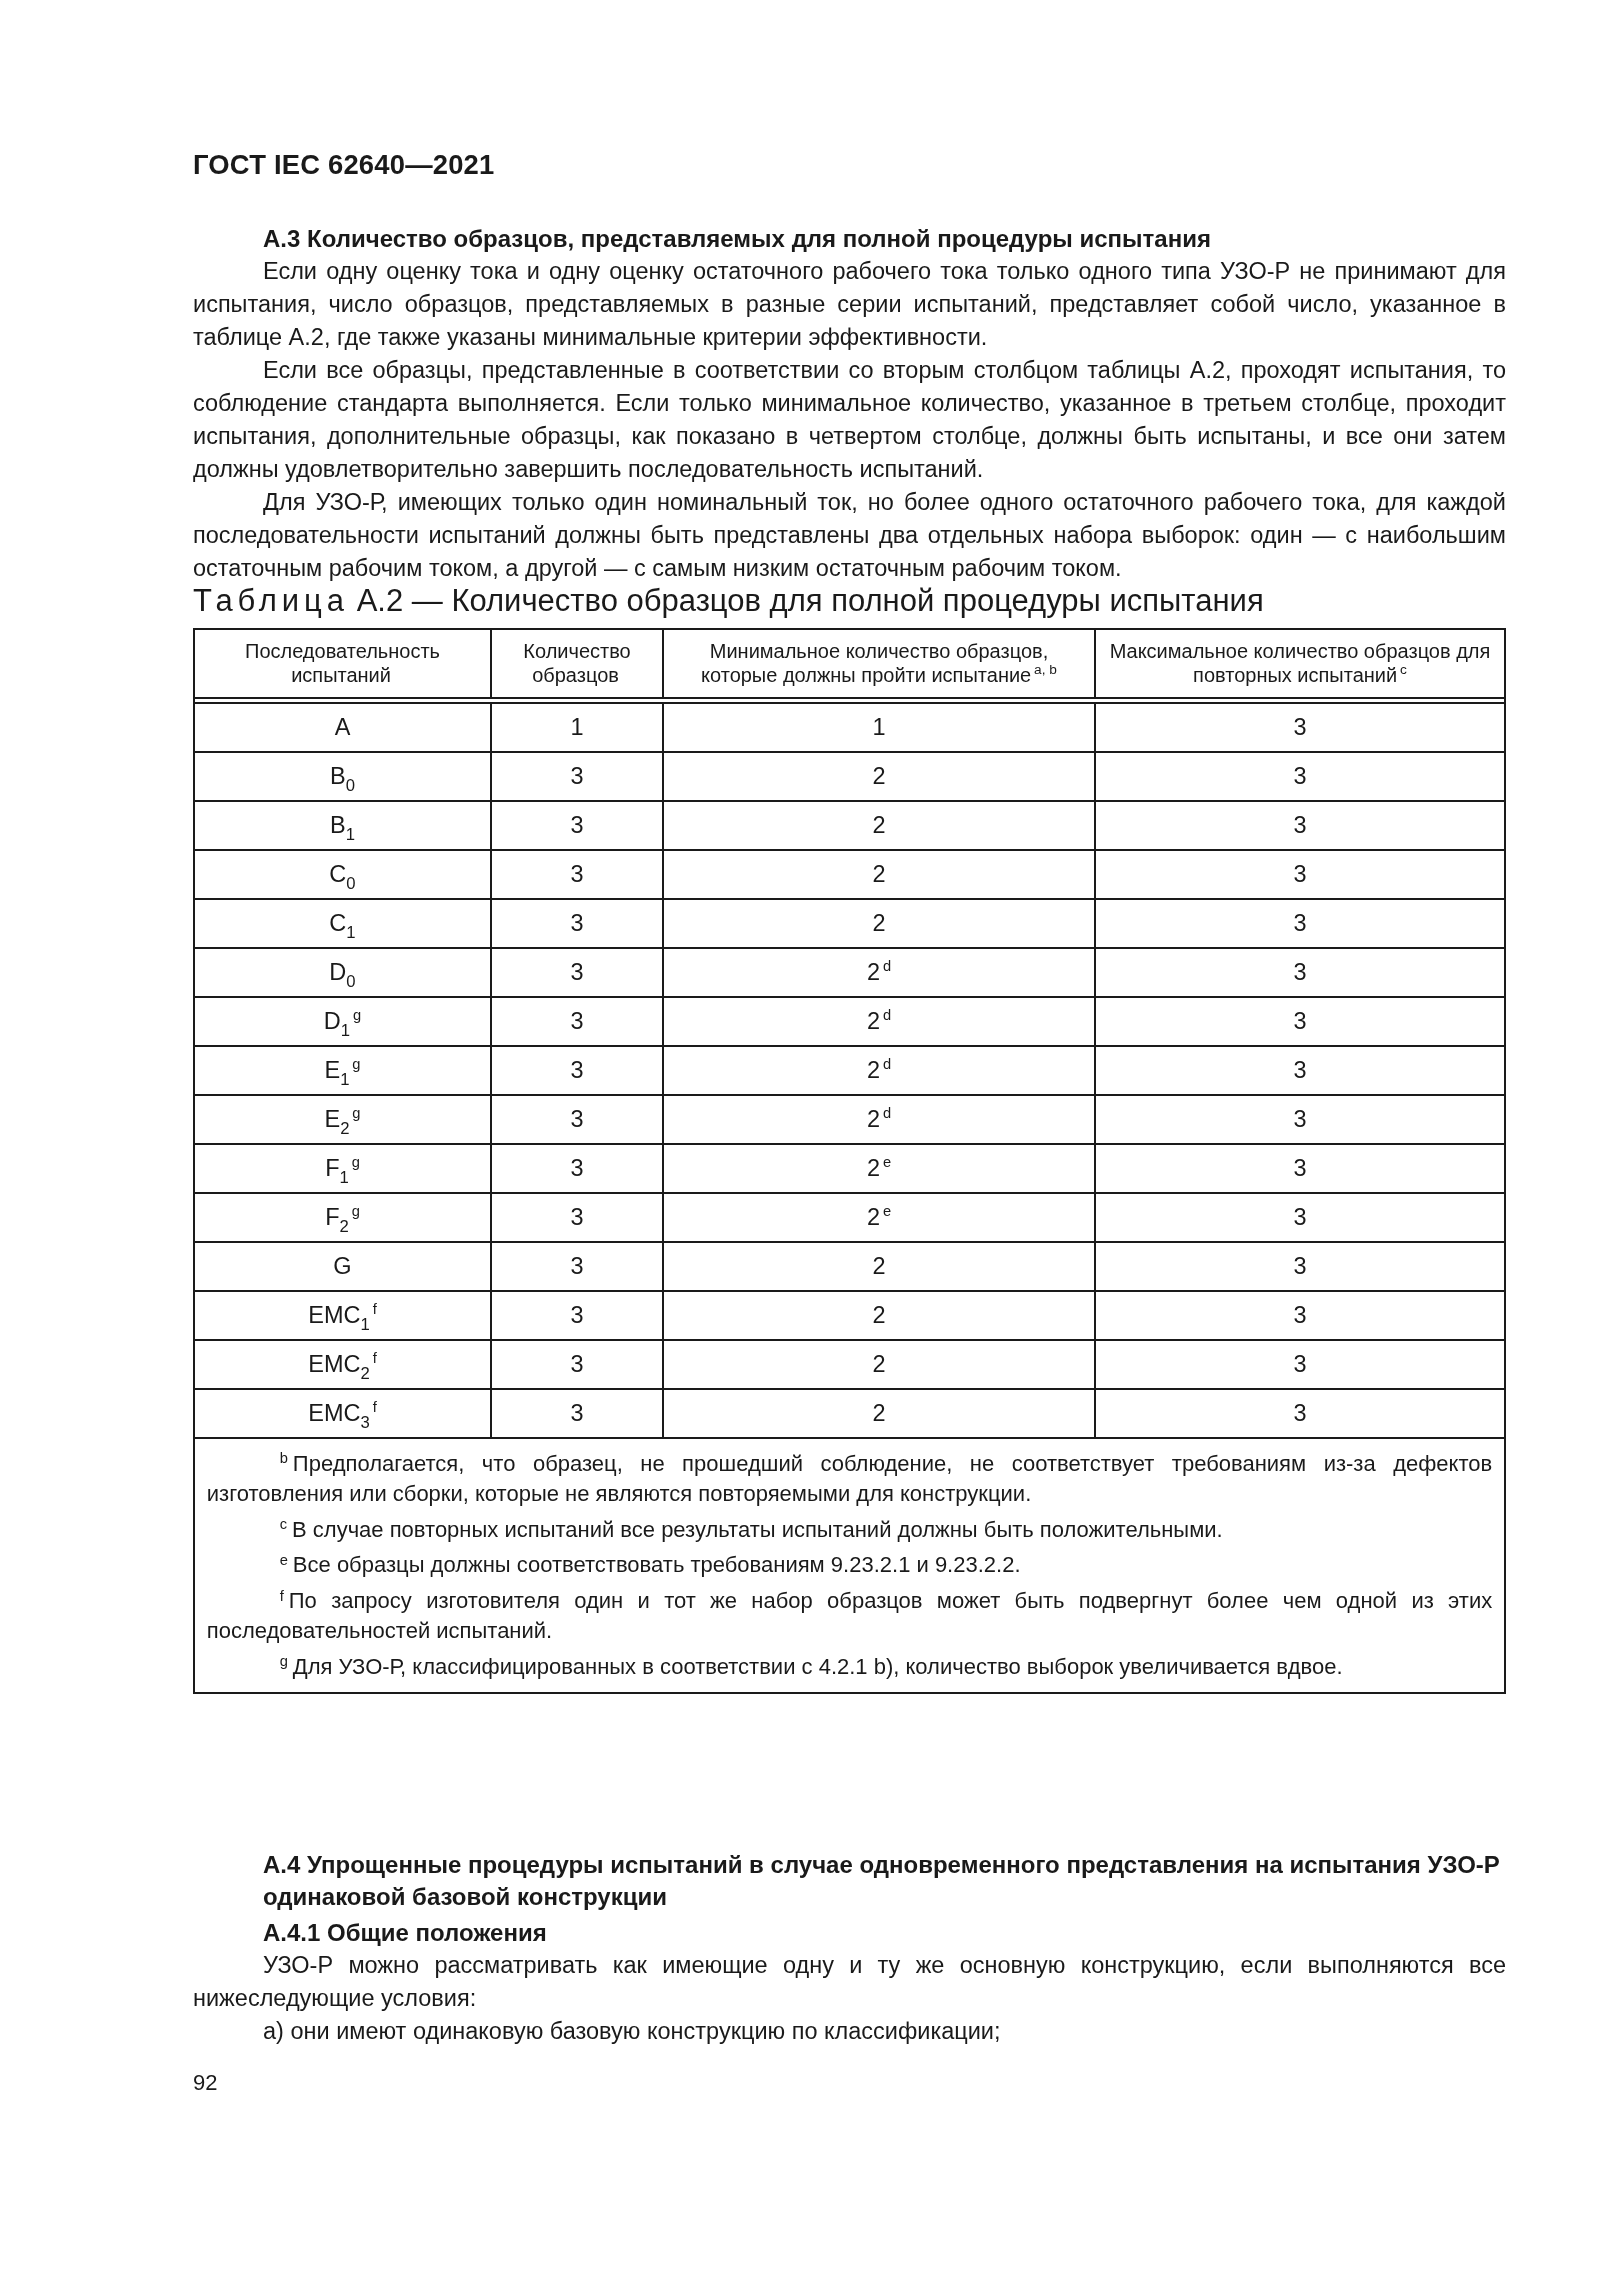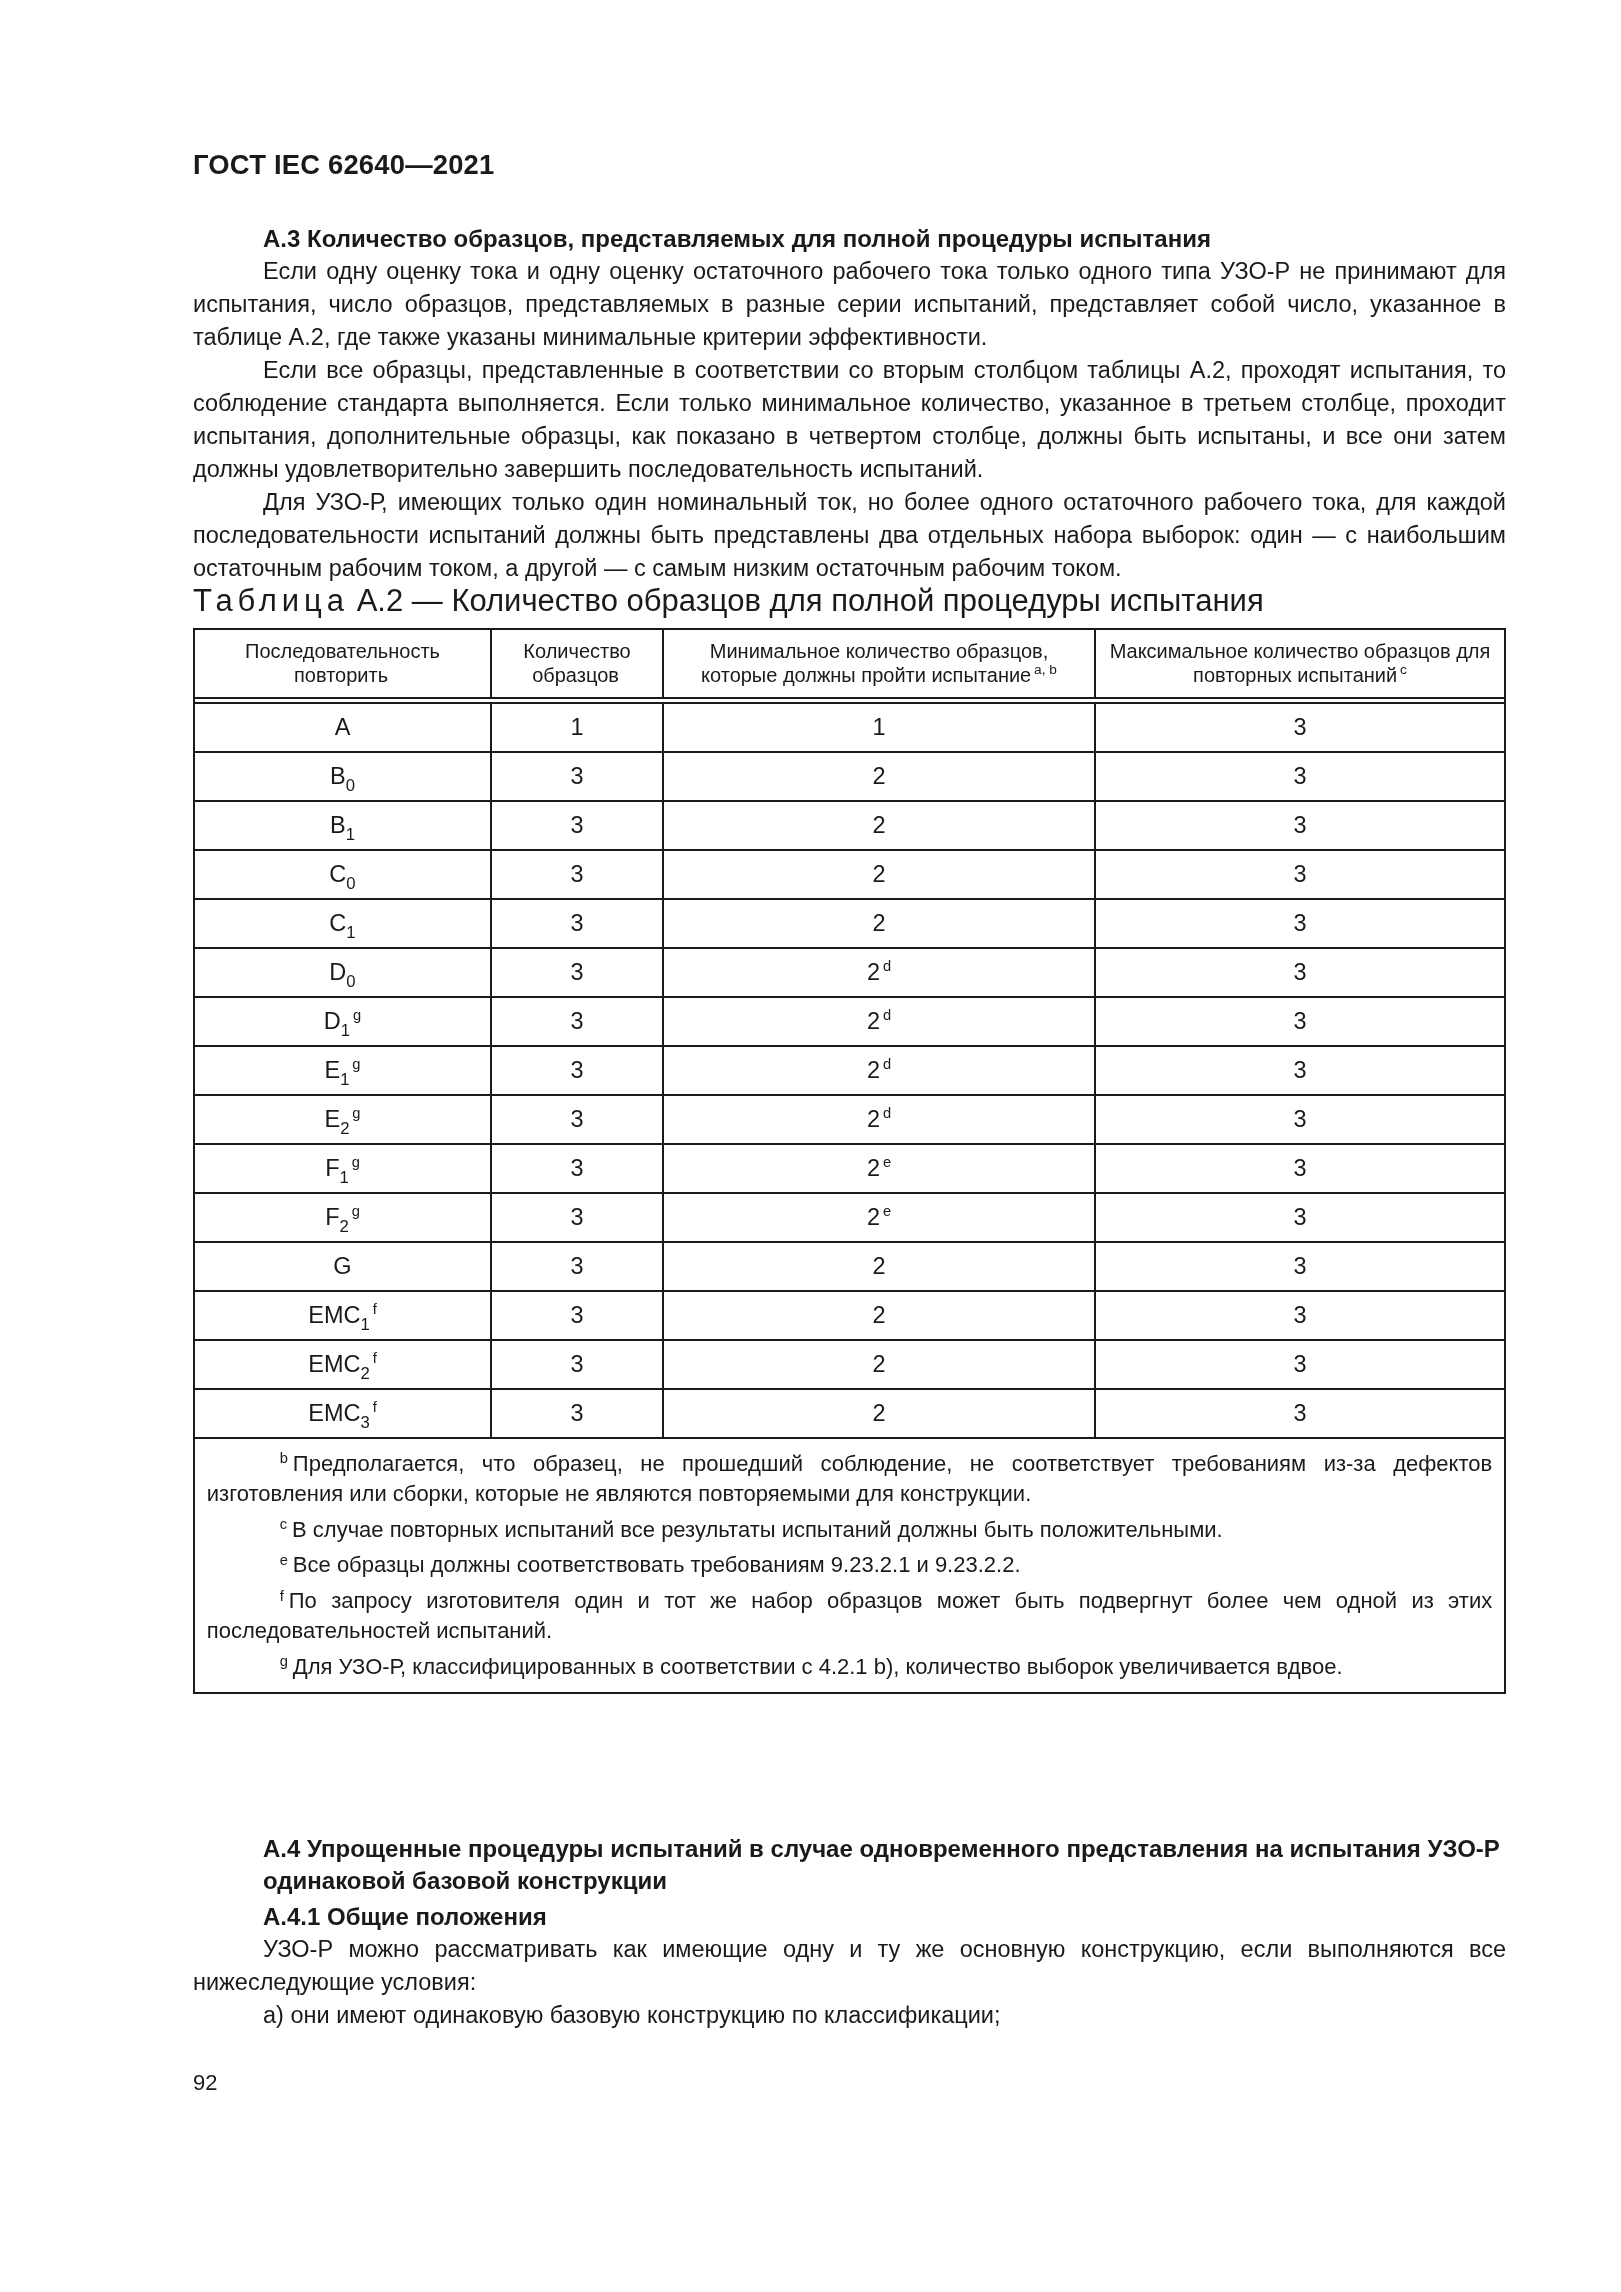--- a/index.html
+++ b/index.html
@@ -83,21 +83,21 @@
     <p class="para">Для УЗО-Р, имеющих только один номинальный ток, но более одного остаточного рабочего тока, для каждой последовательности испытаний должны быть представлены два отдельных набора выборок: один — с наибольшим остаточным рабочим током, а другой — с самым низким остаточным рабочим током.</p>
   </div>
 
   <div class="table-caption">
     <span class="spaced">Таблица</span><span>А.2 — Количество образцов для полной процедуры испытания</span>
   </div>
 
   <div class="tbl">
     <div class="tbl-head">
       <div class="cell c1">
-          <span><span>Последовательность повторить</span><sup></sup></span>
+          <span><span>Последовательность испытаний</span><sup></sup></span>
         </div>
       <div class="cell c2">
           <span><span>Количество образцов</span><sup></sup></span>
         </div>
       <div class="cell c3">
           <span><span>Минимальное количество образцов, которые должны пройти испытание</span><sup>a, b</sup></span>
         </div>
       <div class="cell c4">
           <span><span>Максимальное количество образцов для повторных испытаний</span><sup>c</sup></span>
         </div>
@@ -318,21 +318,21 @@
     <div class="notes" id="tbl-notes">
         <p class="note"><sup>b</sup><span>Предполагается, что образец, не прошедший соблюдение, не соответствует требованиям из-за дефектов изготовления или сборки, которые не являются повторяемыми для конструкции.</span></p>
         <p class="note"><sup>c</sup><span>В случае повторных испытаний все результаты испытаний должны быть положительными.</span></p>
         <p class="note"><sup>e</sup><span>Все образцы должны соответствовать требованиям 9.23.2.1 и 9.23.2.2.</span></p>
         <p class="note"><sup>f</sup><span>По запросу изготовителя один и тот же набор образцов может быть подвергнут более чем одной из этих последовательностей испытаний.</span></p>
         <p class="note"><sup>g</sup><span>Для УЗО-Р, классифицированных в соответствии с 4.2.1 b), количество выборок увеличивается вдвое.</span></p>
       </div>
   </div>
 
   <div class="section" style="top:1833px;">
-    <div class="heading" style="margin-bottom:3.9px;">А.4 Упрощенные процедуры испытаний в случае одновременного представления на испытания УЗО-Р одинаковой базовой конструкции</div>
+    <div class="heading" style="margin-bottom:3.9px;margin-top:16px;">А.4 Упрощенные процедуры испытаний в случае одновременного представления на испытания УЗО-Р одинаковой базовой конструкции</div>
     <div class="heading">А.4.1 Общие положения</div>
     <p class="para">УЗО-Р можно рассматривать как имеющие одну и ту же основную конструкцию, если выполняются все нижеследующие условия:</p>
     <div class="list-item">а)  они имеют одинаковую базовую конструкцию по классификации;</div>
   </div>
 
   <div class="page-number">92</div>
 </div>
 
 
 </body></html>

